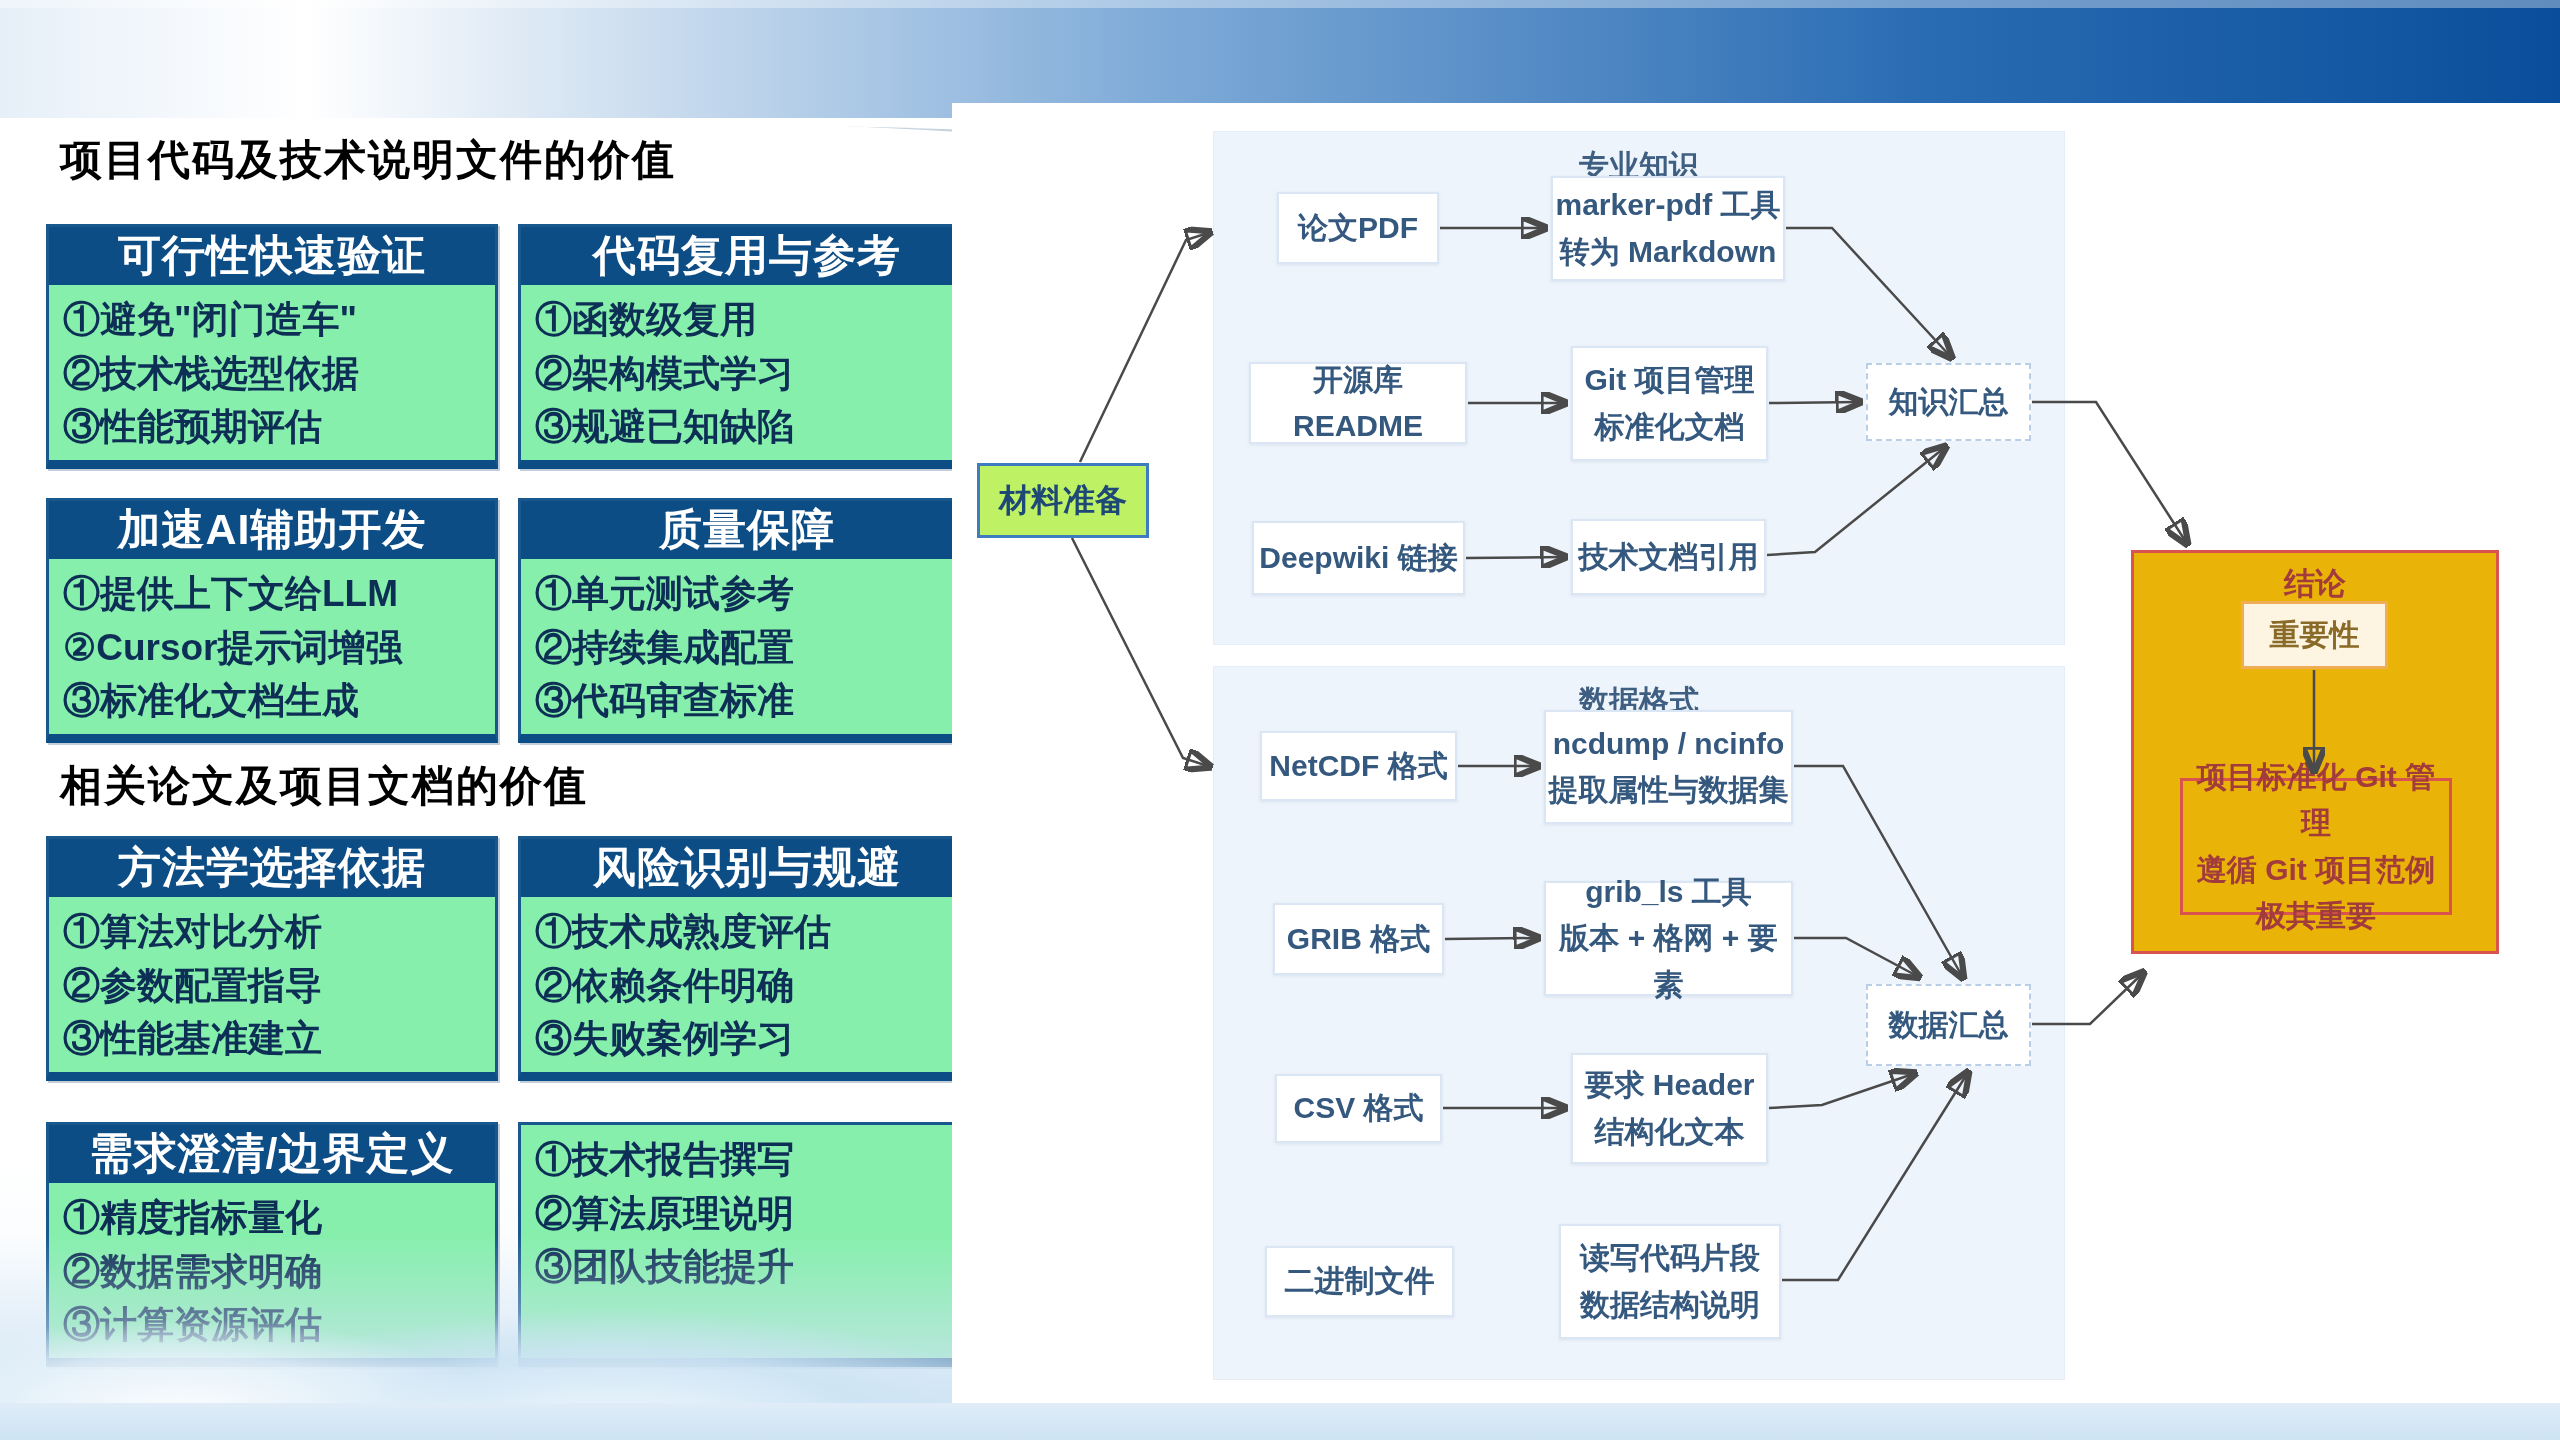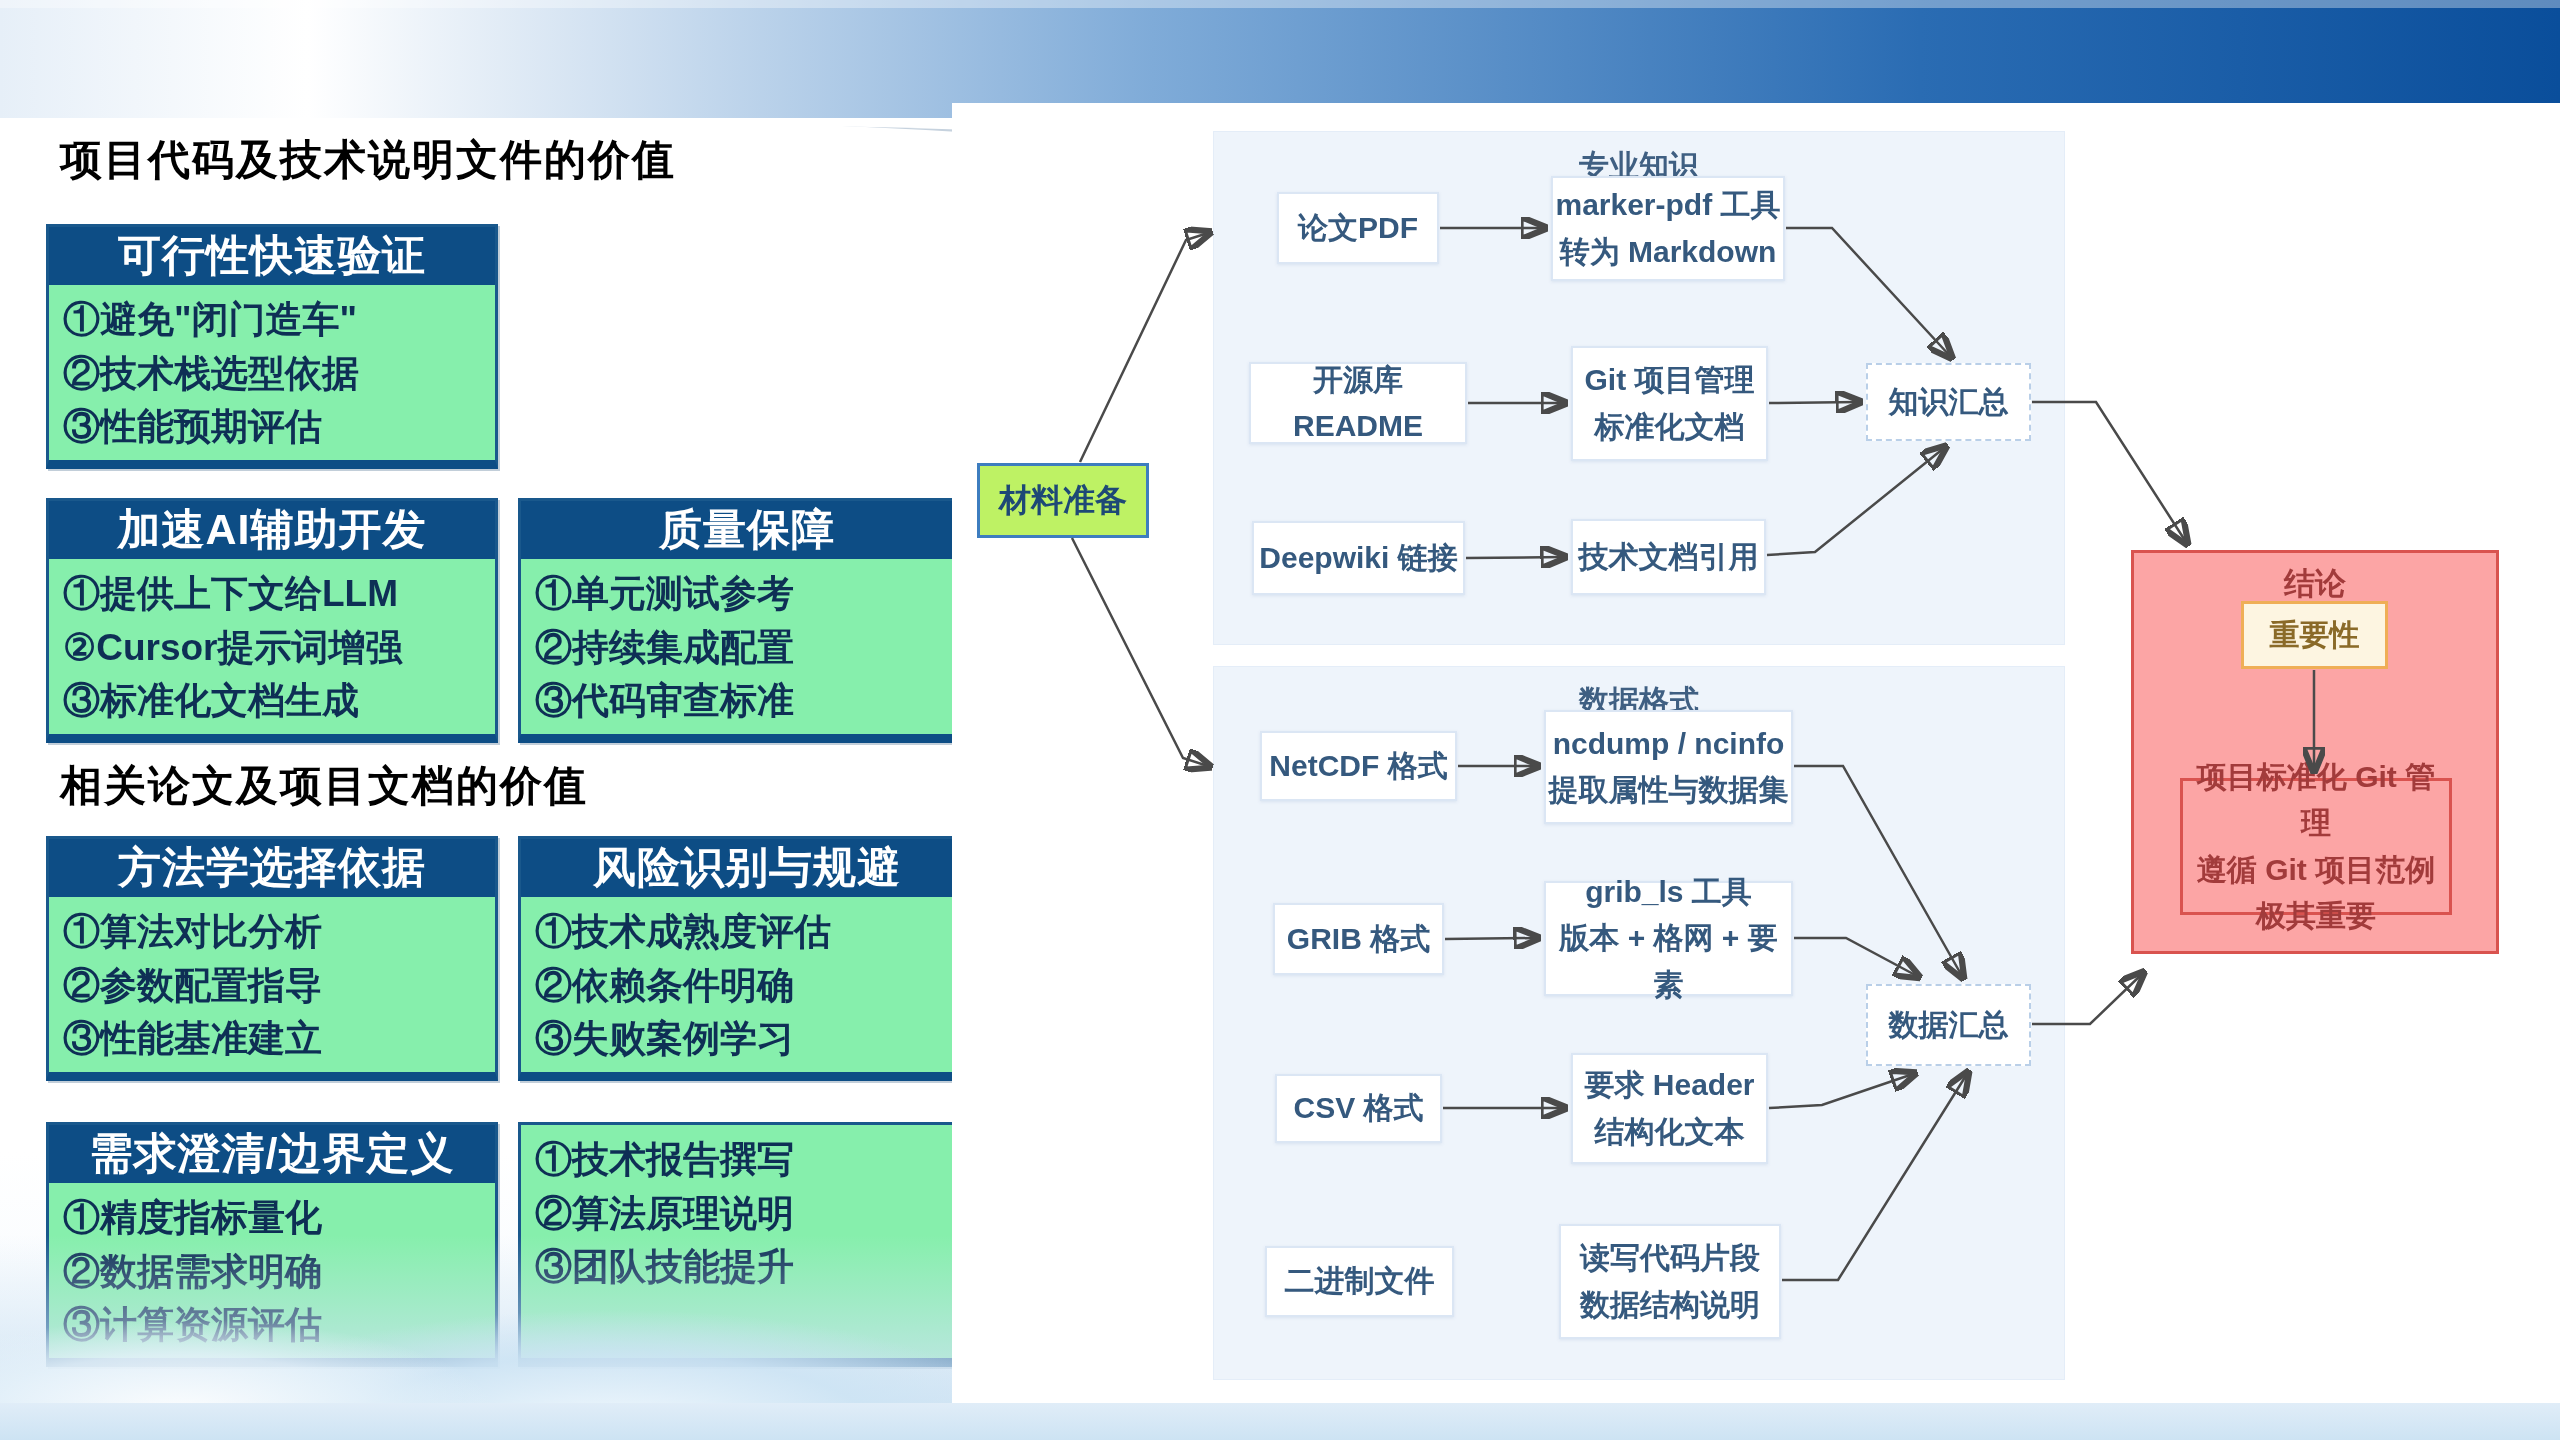--- a/index.html
+++ b/index.html
@@ -41,21 +41,21 @@
   .node{
     position:absolute;background:#ffffff;border:2px solid #dbe6f4;box-sizing:border-box;
     display:flex;flex-direction:column;align-items:center;justify-content:center;
     color:#35597e;font-size:30px;font-weight:600;line-height:1.55;text-align:center;
     box-shadow:0 1px 3px rgba(120,150,190,.18);
   }
   .node.dashed{border:2px dashed #b9cfe8;box-shadow:none;}
   .node.material{background:#bef264;border:3px solid #3d7dbf;color:#1e4976;font-size:32px;box-shadow:none;}
   .cgroup{
     position:absolute;left:2131px;top:550px;width:368px;height:404px;
-    background:#fca5a5;border:3px solid #d9534f;box-sizing:border-box;
+    background:#eab308;border:3px solid #d9534f;box-sizing:border-box;
   }
   .cgroup-label{position:absolute;top:10px;width:100%;text-align:center;color:#a23b3b;font-size:31px;font-weight:600;}
   .node.importance{background:#fdf5e1;border:3px solid #efae56;color:#8a6a28;box-shadow:none;}
   .node.final{background:transparent;border:3px solid #d9534f;color:#a23b3b;font-size:30px;box-shadow:none;}
 
   .arrows{position:absolute;inset:0;pointer-events:none;}
   .arrows path{fill:none;stroke:#4a4a4a;stroke-width:2.5px;}
 
   
   .earth{
@@ -95,20 +95,28 @@
 
   <div class="card" style="left:46px;top:224px;width:452px">
     <div class="card-h">可行性快速验证</div>
     <div class="card-b">
       <div>①避免"闭门造车"</div>
       <div>②技术栈选型依据</div>
       <div>③性能预期评估</div>
     </div>
   </div>
 
+  <div class="card" style="left:518px;top:224px;width:458px">
+    <div class="card-h">代码复用与参考</div>
+    <div class="card-b">
+      <div>①函数级复用</div>
+      <div>②架构模式学习</div>
+      <div>③规避已知缺陷</div>
+    </div>
+  </div>
 
   <div class="card" style="left:46px;top:498px;width:452px">
     <div class="card-h">加速AI辅助开发</div>
     <div class="card-b">
       <div>①提供上下文给LLM</div>
       <div>②Cursor提示词增强</div>
       <div>③标准化文档生成</div>
     </div>
   </div>
 

